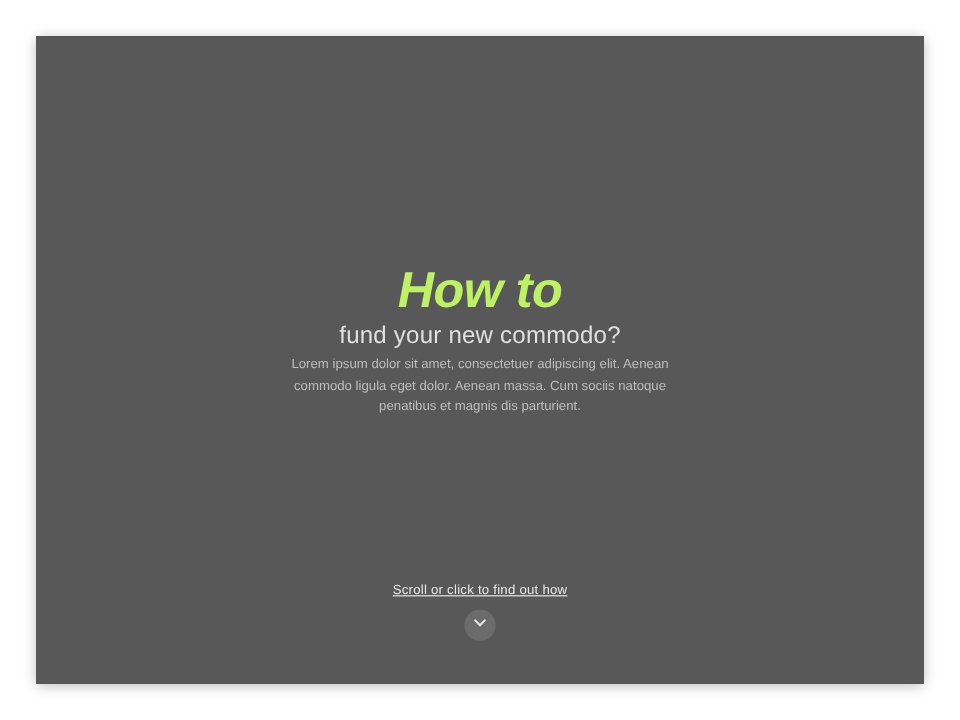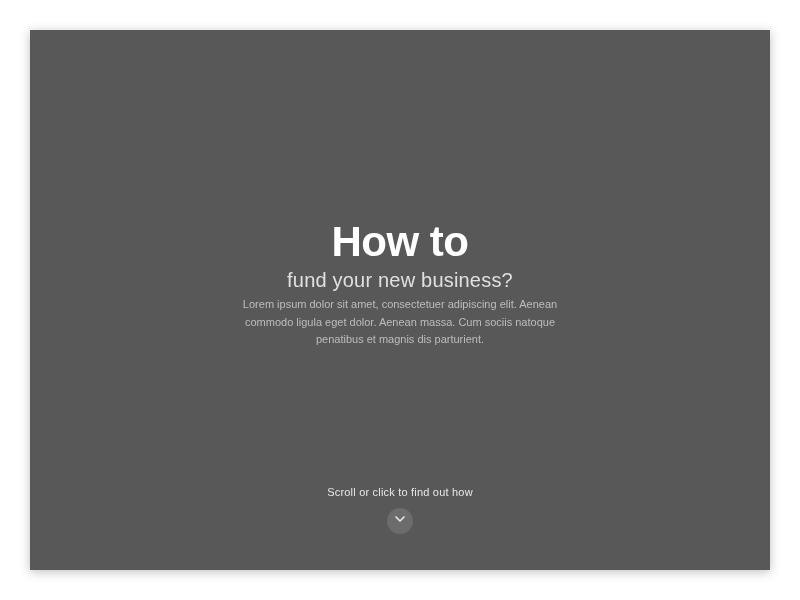--- a/index.html
+++ b/index.html
@@ -28,25 +28,26 @@
       justify-content: center;
       text-align: center;
     }
     .content {
       display: flex;
       flex-direction: column;
       align-items: center;
       margin-top: -30px;
     }
     .title {
-      color: #ffffff;
+      color: #bef264;
       font-size: 42px;
       font-weight: 600;
       letter-spacing: -0.5px;
       line-height: 1;
+      font-style: italic;
     }
     .subtitle {
       color: #e0e0e0;
       font-size: 20px;
       font-weight: 300;
       margin-top: 6px;
       letter-spacing: 0.2px;
     }
     .body-text {
       color: #bdbdbd;
@@ -59,20 +60,21 @@
     .cta-area {
       position: absolute;
       bottom: 36px;
       display: flex;
       flex-direction: column;
       align-items: center;
     }
     .cta-link {
       color: #e8e8e8;
       font-size: 11px;
+      text-decoration: underline;
       cursor: pointer;
       letter-spacing: 0.2px;
       text-align: center;
     }
     .scroll-icon {
       margin-top: 10px;
       width: 26px;
       height: 26px;
       border-radius: 50%;
       background: #6d6c6c;
@@ -85,21 +87,21 @@
       width: 16px;
       height: 16px;
     }
   </style>
 </head>
 <body>
 
 <div class="slide">
   <div class="content">
     <h1 class="title">How to</h1>
-    <div class="subtitle">fund your new business?</div>
+    <div class="subtitle">fund your new commodo?</div>
     <p class="body-text">Lorem ipsum dolor sit amet, consectetuer adipiscing elit. Aenean commodo ligula eget dolor. Aenean massa. Cum sociis natoque penatibus et magnis dis parturient.</p>
   </div>
   <div class="cta-area">
     <a class="cta-link">Scroll or click to find out how</a>
     <div class="scroll-icon">
       <span>
         <svg viewBox="0 0 24 24" fill="none" stroke="#e8e8e8" stroke-width="2.5" stroke-linecap="round" stroke-linejoin="round">
           <polyline points="6 9 12 15 18 9"></polyline>
         </svg>
       </span>

